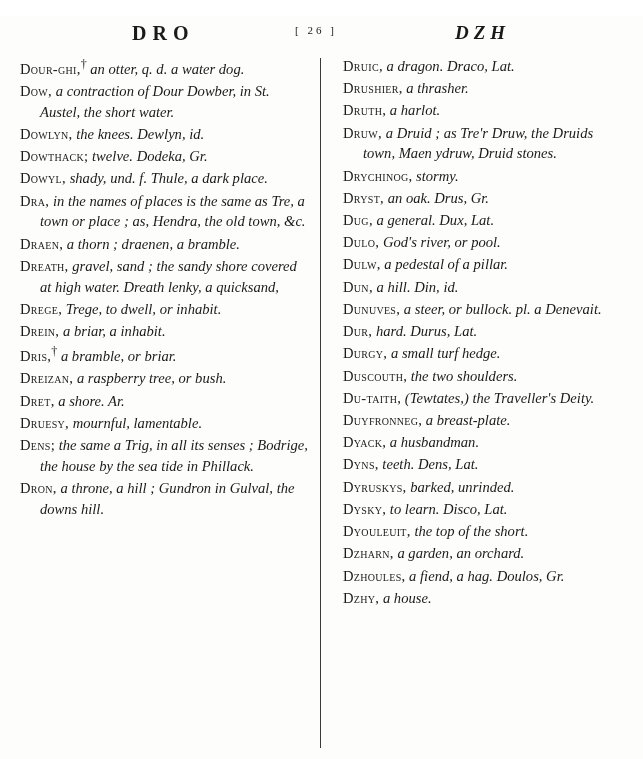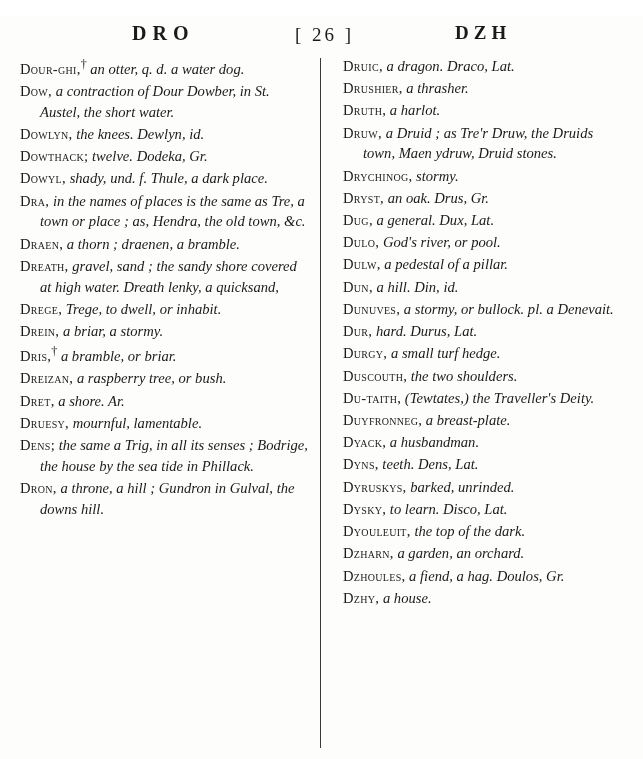--- a/index.html
+++ b/index.html
@@ -34,31 +34,32 @@
     top: 6px;
     font-size: 20px;
     letter-spacing: 6px;
     font-weight: bold;
     font-variant: small-caps;
   }
   .page-number {
     position: absolute;
     left: 295px;
     top: 8px;
-    font-size: 19px;
+    font-size: 11px;
     letter-spacing: 3px;
   }
   .running-head-right {
     position: absolute;
     left: 455px;
     top: 6px;
     font-size: 19px;
     letter-spacing: 5px;
     font-weight: bold;
     font-variant: small-caps;
+    font-style: italic;
   }
   .columns {
     position: relative;
     display: flex;
     flex-direction: row;
     padding: 0 18px 0 20px;
     box-sizing: border-box;
   }
   .col {
     width: 298px;
@@ -117,50 +118,50 @@
     <div class="col col-left" id="col-left">
         <div class="entry"><span class="hw">Dour-ghi,</span><span class="dagger">†</span><span class="it"> an otter, q. d. a water dog.</span></div>
         <div class="entry"><span class="hw">Dow,</span><span class="it"> a contraction of Dour Dowber, in St. Austel, the short water.</span></div>
         <div class="entry"><span class="hw">Dowlyn,</span><span class="it"> the knees.  Dewlyn, id.</span></div>
         <div class="entry"><span class="hw">Dowthack;</span><span class="it"> twelve.  Dodeka, Gr.</span></div>
         <div class="entry"><span class="hw">Dowyl,</span><span class="it"> shady, und. f. Thule, a dark place.</span></div>
         <div class="entry"><span class="hw">Dra,</span><span class="it"> in the names of places is the same as Tre, a town or place ; as, Hendra, the old town, &amp;c.</span></div>
         <div class="entry"><span class="hw">Draen,</span><span class="it"> a thorn ; draenen, a bramble.</span></div>
         <div class="entry"><span class="hw">Dreath,</span><span class="it"> gravel, sand ; the sandy shore covered at high water.  Dreath lenky, a quicksand,</span></div>
         <div class="entry"><span class="hw">Drege,</span><span class="it"> Trege, to dwell, or inhabit.</span></div>
-        <div class="entry"><span class="hw">Drein,</span><span class="it"> a briar, a stormy.</span></div>
+        <div class="entry"><span class="hw">Drein,</span><span class="it"> a briar, a inhabit.</span></div>
         <div class="entry"><span class="hw">Dris,</span><span class="dagger">†</span><span class="it"> a bramble, or briar.</span></div>
         <div class="entry"><span class="hw">Dreizan,</span><span class="it"> a raspberry tree, or bush.</span></div>
         <div class="entry"><span class="hw">Dret,</span><span class="it"> a shore.  Ar.</span></div>
         <div class="entry"><span class="hw">Druesy,</span><span class="it"> mournful, lamentable.</span></div>
         <div class="entry"><span class="hw">Dens;</span><span class="it"> the same a Trig, in all its senses ; Bodrige, the house by the sea tide in Phillack.</span></div>
         <div class="entry"><span class="hw">Dron,</span><span class="it"> a throne, a hill ;  Gundron in Gulval, the downs hill.</span></div>
       </div>
     <div class="divider"></div>
     <div class="col col-right" id="col-right">
         <div class="entry"><span class="hw">Druic,</span><span class="it"> a dragon.  Draco, Lat.</span></div>
         <div class="entry"><span class="hw">Drushier,</span><span class="it"> a thrasher.</span></div>
         <div class="entry"><span class="hw">Druth,</span><span class="it"> a harlot.</span></div>
         <div class="entry"><span class="hw">Druw,</span><span class="it"> a Druid ; as Tre'r Druw, the Druids town, Maen ydruw, Druid stones.</span></div>
         <div class="entry"><span class="hw">Drychinog,</span><span class="it"> stormy.</span></div>
         <div class="entry"><span class="hw">Dryst,</span><span class="it"> an oak.  Drus, Gr.</span></div>
         <div class="entry"><span class="hw">Dug,</span><span class="it"> a general.  Dux, Lat.</span></div>
         <div class="entry"><span class="hw">Dulo,</span><span class="it"> God's river, or pool.</span></div>
         <div class="entry"><span class="hw">Dulw,</span><span class="it"> a pedestal of a pillar.</span></div>
         <div class="entry"><span class="hw">Dun,</span><span class="it"> a hill.  Din, id.</span></div>
-        <div class="entry"><span class="hw">Dunuves,</span><span class="it"> a stormy,  or bullock. pl. a Denevait.</span></div>
+        <div class="entry"><span class="hw">Dunuves,</span><span class="it"> a steer,  or bullock. pl. a Denevait.</span></div>
         <div class="entry"><span class="hw">Dur,</span><span class="it"> hard.  Durus, Lat.</span></div>
         <div class="entry"><span class="hw">Durgy,</span><span class="it"> a small turf hedge.</span></div>
         <div class="entry"><span class="hw">Duscouth,</span><span class="it"> the two shoulders.</span></div>
         <div class="entry"><span class="hw">Du-taith,</span><span class="it"> (Tewtates,) the Traveller's Deity.</span></div>
         <div class="entry"><span class="hw">Duyfronneg,</span><span class="it"> a breast-plate.</span></div>
         <div class="entry"><span class="hw">Dyack,</span><span class="it"> a husbandman.</span></div>
         <div class="entry"><span class="hw">Dyns,</span><span class="it"> teeth.  Dens, Lat.</span></div>
         <div class="entry"><span class="hw">Dyruskys,</span><span class="it"> barked, unrinded.</span></div>
         <div class="entry"><span class="hw">Dysky,</span><span class="it"> to learn.  Disco, Lat.</span></div>
-        <div class="entry"><span class="hw">Dyouleuit,</span><span class="it"> the top of the dark.</span></div>
+        <div class="entry"><span class="hw">Dyouleuit,</span><span class="it"> the top of the short.</span></div>
         <div class="entry"><span class="hw">Dzharn,</span><span class="it"> a garden, an orchard.</span></div>
         <div class="entry"><span class="hw">Dzhoules,</span><span class="it"> a fiend, a hag.  Doulos, Gr.</span></div>
         <div class="entry"><span class="hw">Dzhy,</span><span class="it"> a house.</span></div>
       </div>
   </div>
 
 </div>
 
 </body></html>

